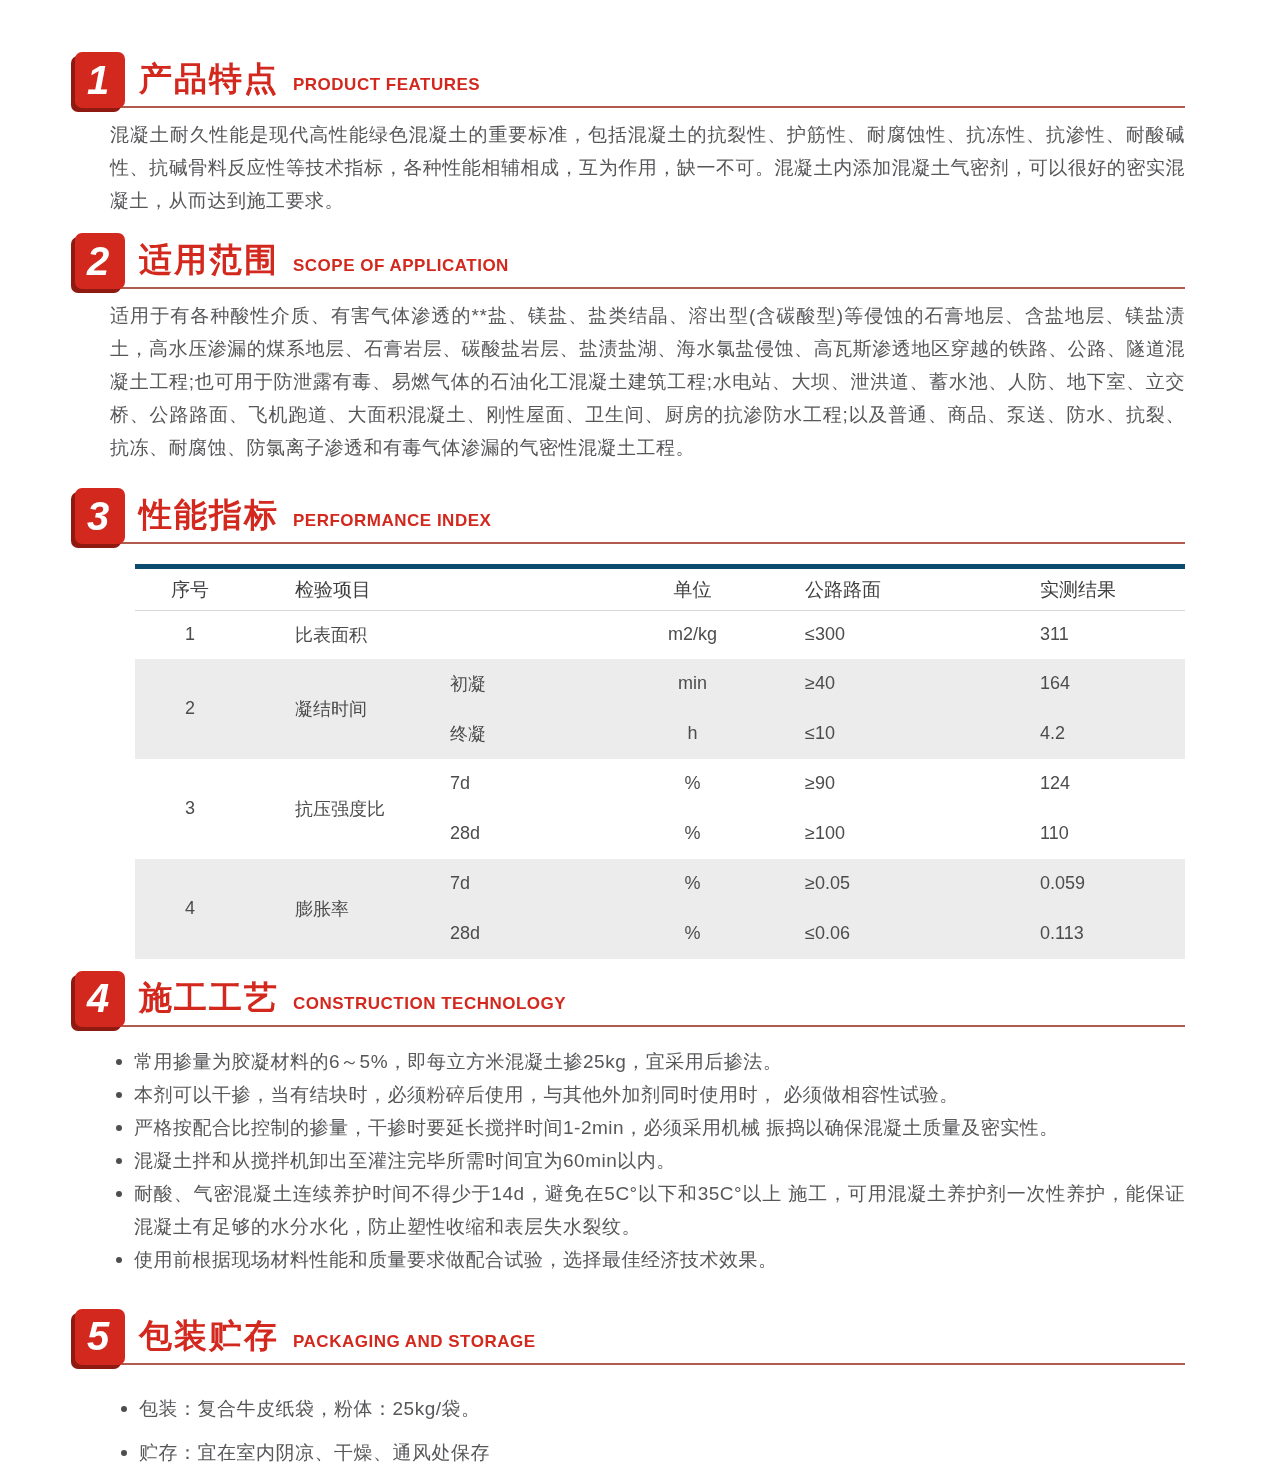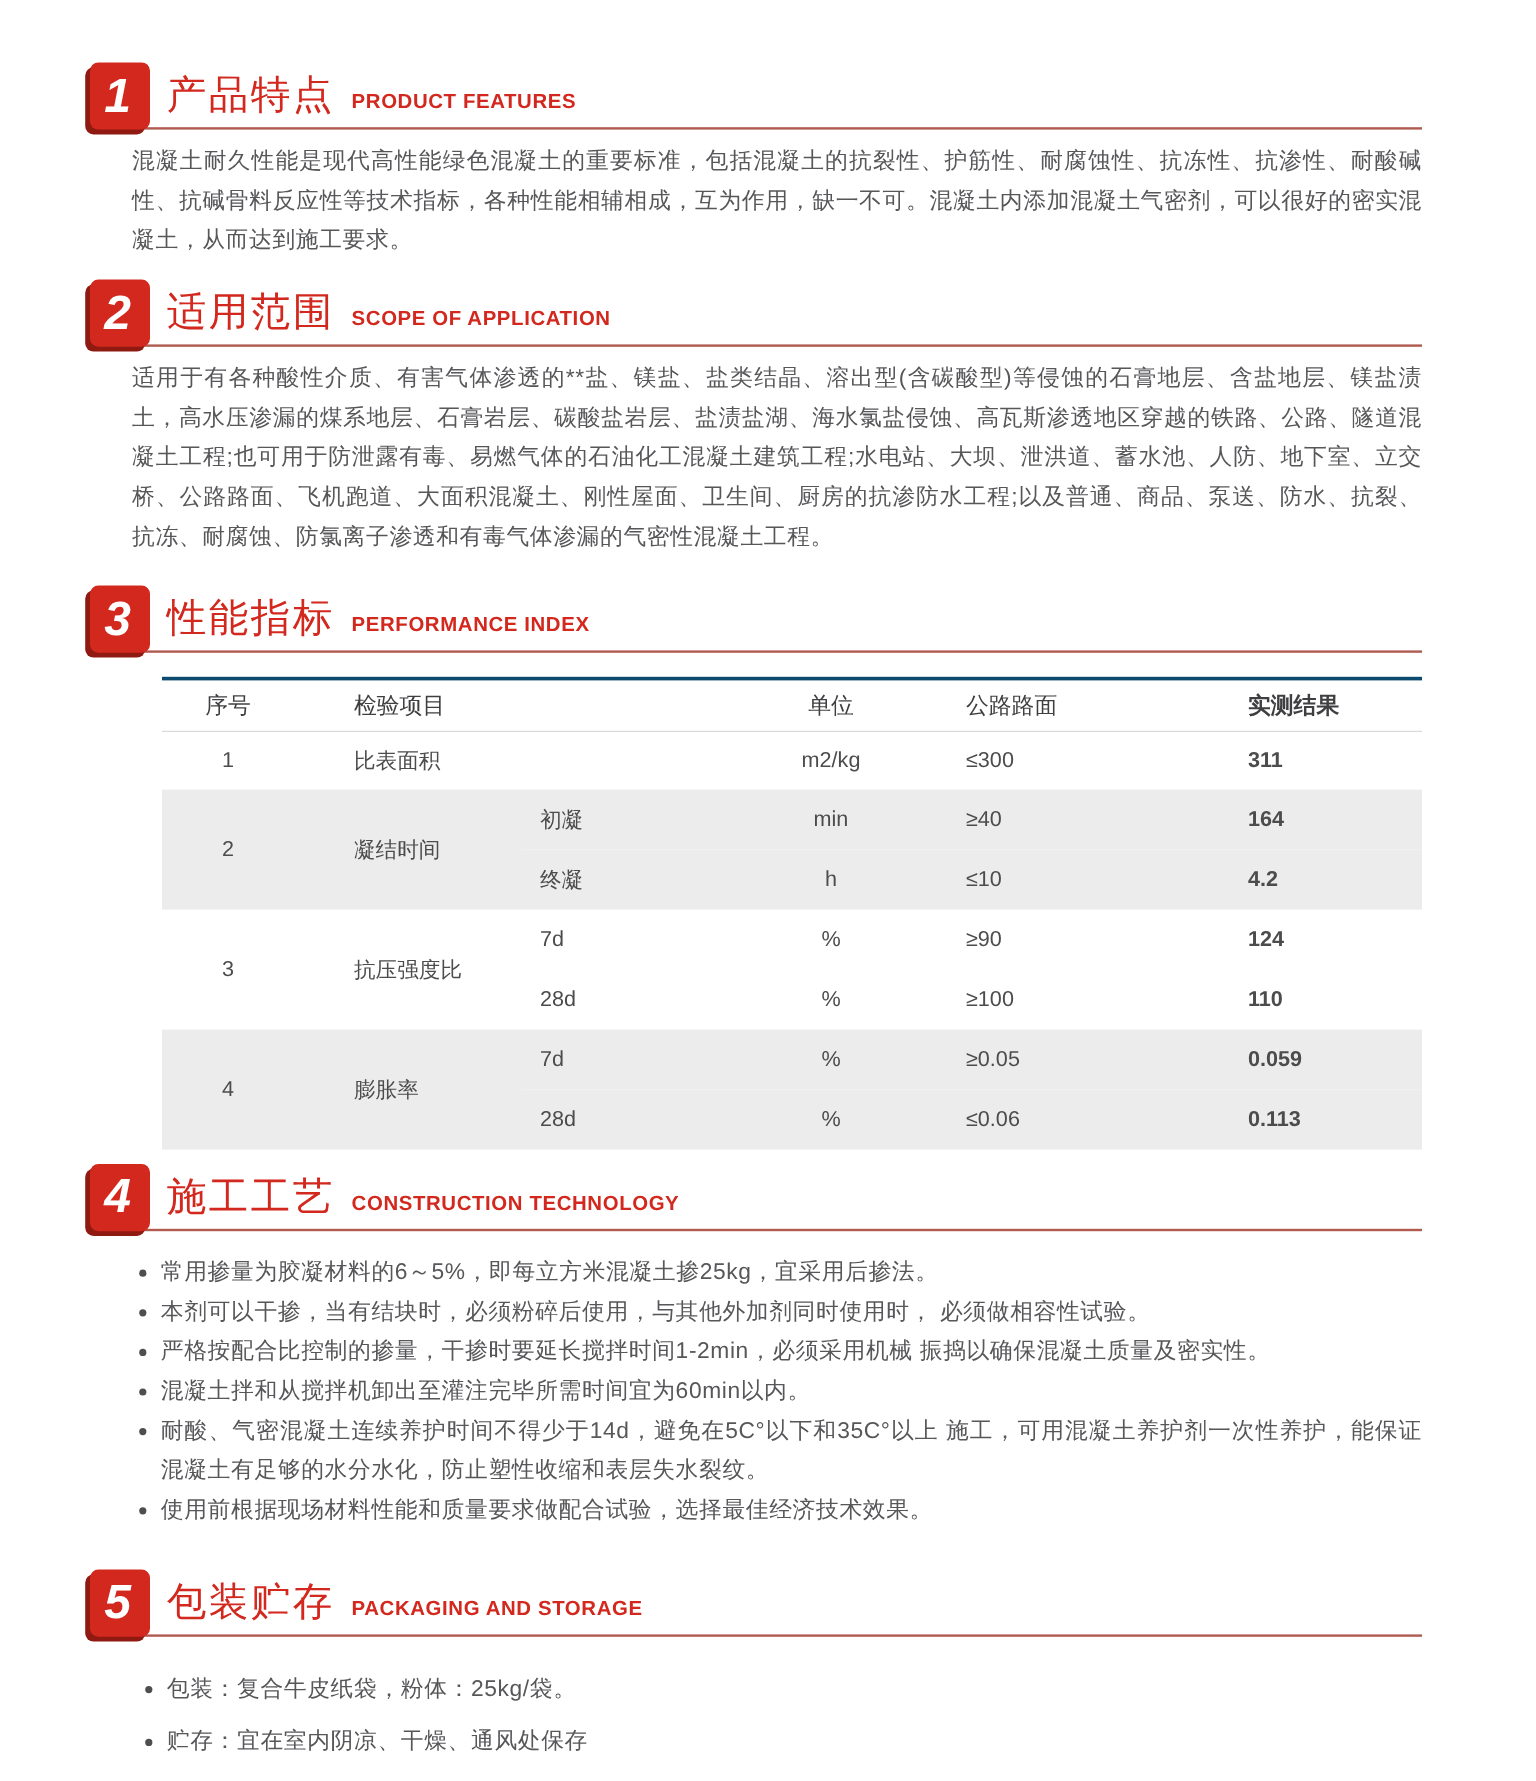--- a/index.html
+++ b/index.html
@@ -32,52 +32,52 @@
     color: #ffffff;
     font-size: 40px; font-weight: bold; font-style: italic;
     display: flex; align-items: center; justify-content: center;
     padding-right: 4px;
   }
   .titles {
     position: absolute; left: 64px; bottom: 8px; right: 0;
     display: flex; align-items: baseline; gap: 14px; white-space: nowrap;
   }
   .title-zh {
-    color: #d3281e; font-size: 33px; font-weight: normal; letter-spacing: 2px;
+    color: #d3281e; font-size: 33px; font-weight: bold; letter-spacing: 2px;
   }
   .title-en {
     color: #d3281e; font-size: 17px; font-weight: bold; letter-spacing: 0.5px;
   }
 
   
   .body-text {
     font-size: 19px; line-height: 33px; color: #57575a;
     text-align: justify; letter-spacing: 0.5px;
   }
   .s1 .body-text { margin: 8px 0 14px 35px; }
   .s2 .body-text { margin: 8px 0 22px 35px; }
 
   
   .ptable {
     width: 1050px;
     margin: 18px 0 10px 60px;
     border-collapse: collapse;
-    border-top: 3px solid #0c4a6e;
+    border-top: 5px solid #0c4a6e;
     font-size: 18px; color: #4c4c4c;
     table-layout: fixed;
   }
   .ptable thead tr { height: 44px; border-bottom: 1px solid #d9d9d9; }
   .ptable th { font-weight: 500; color: #3f3f41; font-size: 19px; }
   .ptable td, .ptable th { padding: 0; vertical-align: middle; text-align: left; }
   .ptable .c1 { text-align: center; }
   .ptable .c2 { padding-left: 50px; }
   .ptable .c3 { padding-left: 15px; }
   .ptable .c4 { padding-left: 20px; text-align: center; }
   .ptable .c5 { padding-left: 15px; }
-  .ptable .c6 { padding-left: 20px; font-weight: bold; }
+  .ptable .c6 { padding-left: 20px; }
   .ptable tbody tr { height: 50px; }
   .ptable tbody tr.single { height: 48px; }
   .ptable tbody tr.shaded { background: #ececec; }
 
   
   .bullets { list-style: none; margin: 0; padding: 0; }
   .bullets li {
     position: relative;
     padding-left: 21px;
     font-size: 19px; line-height: 33px; color: #57575a;

